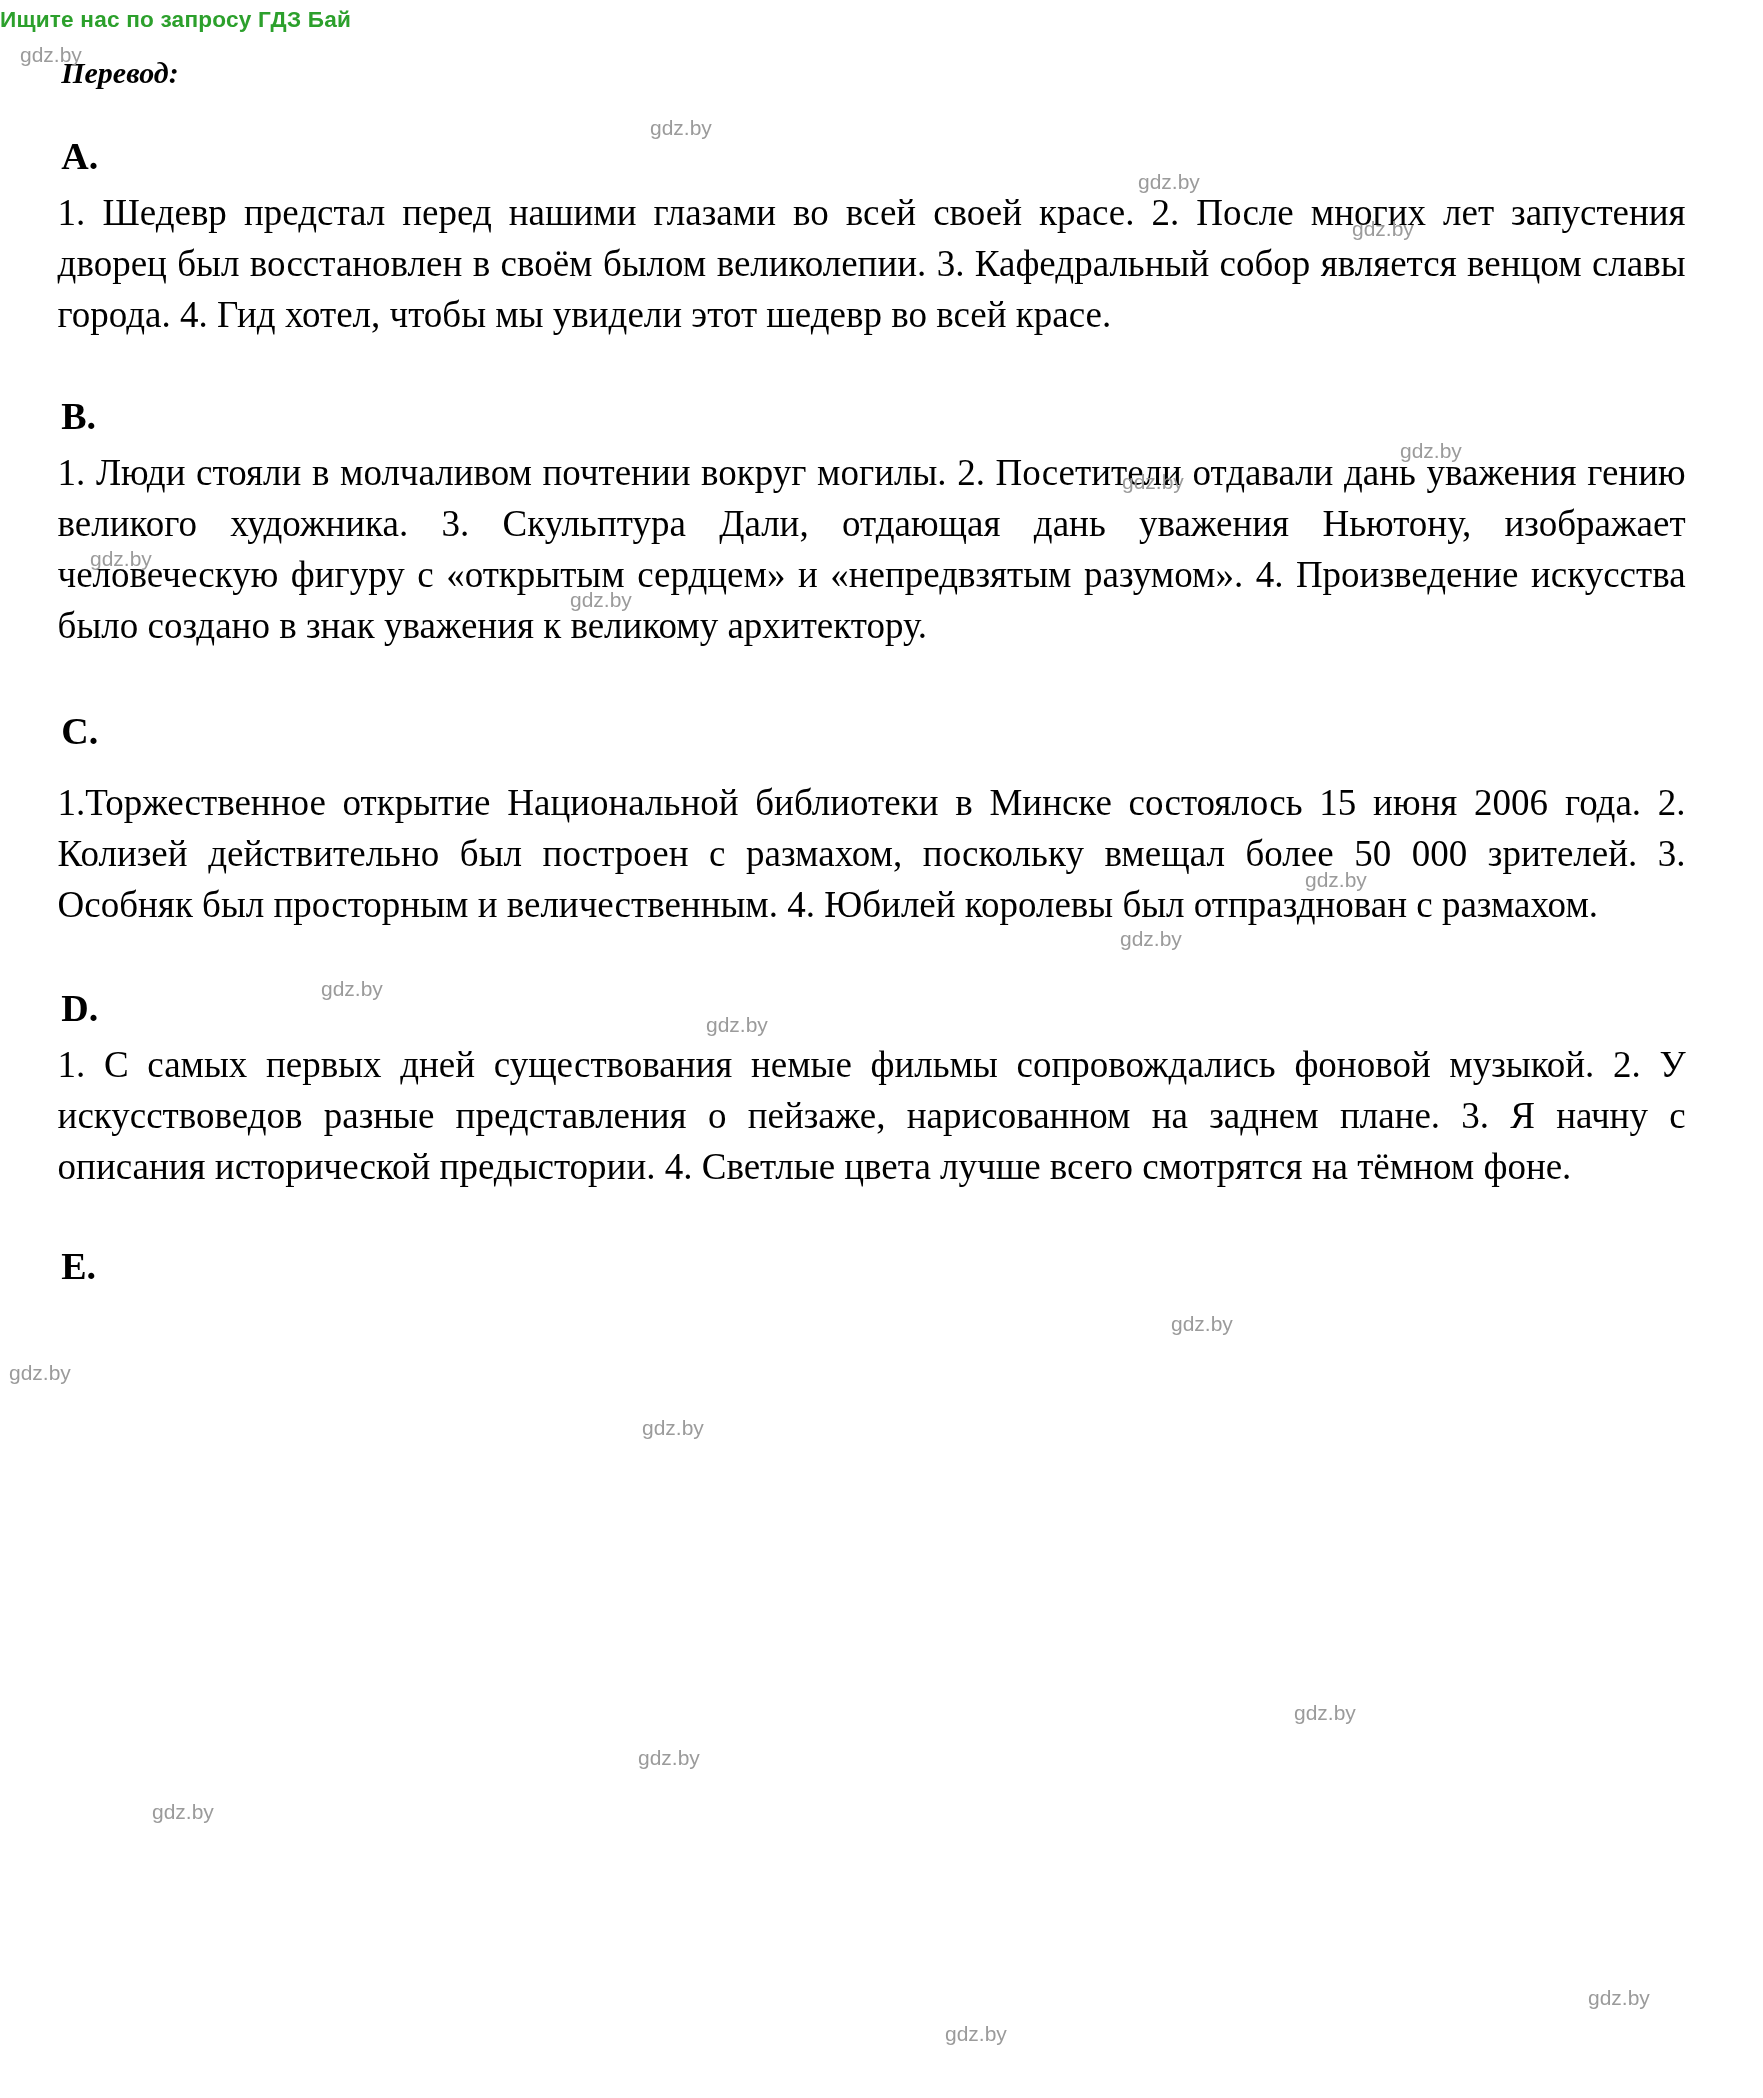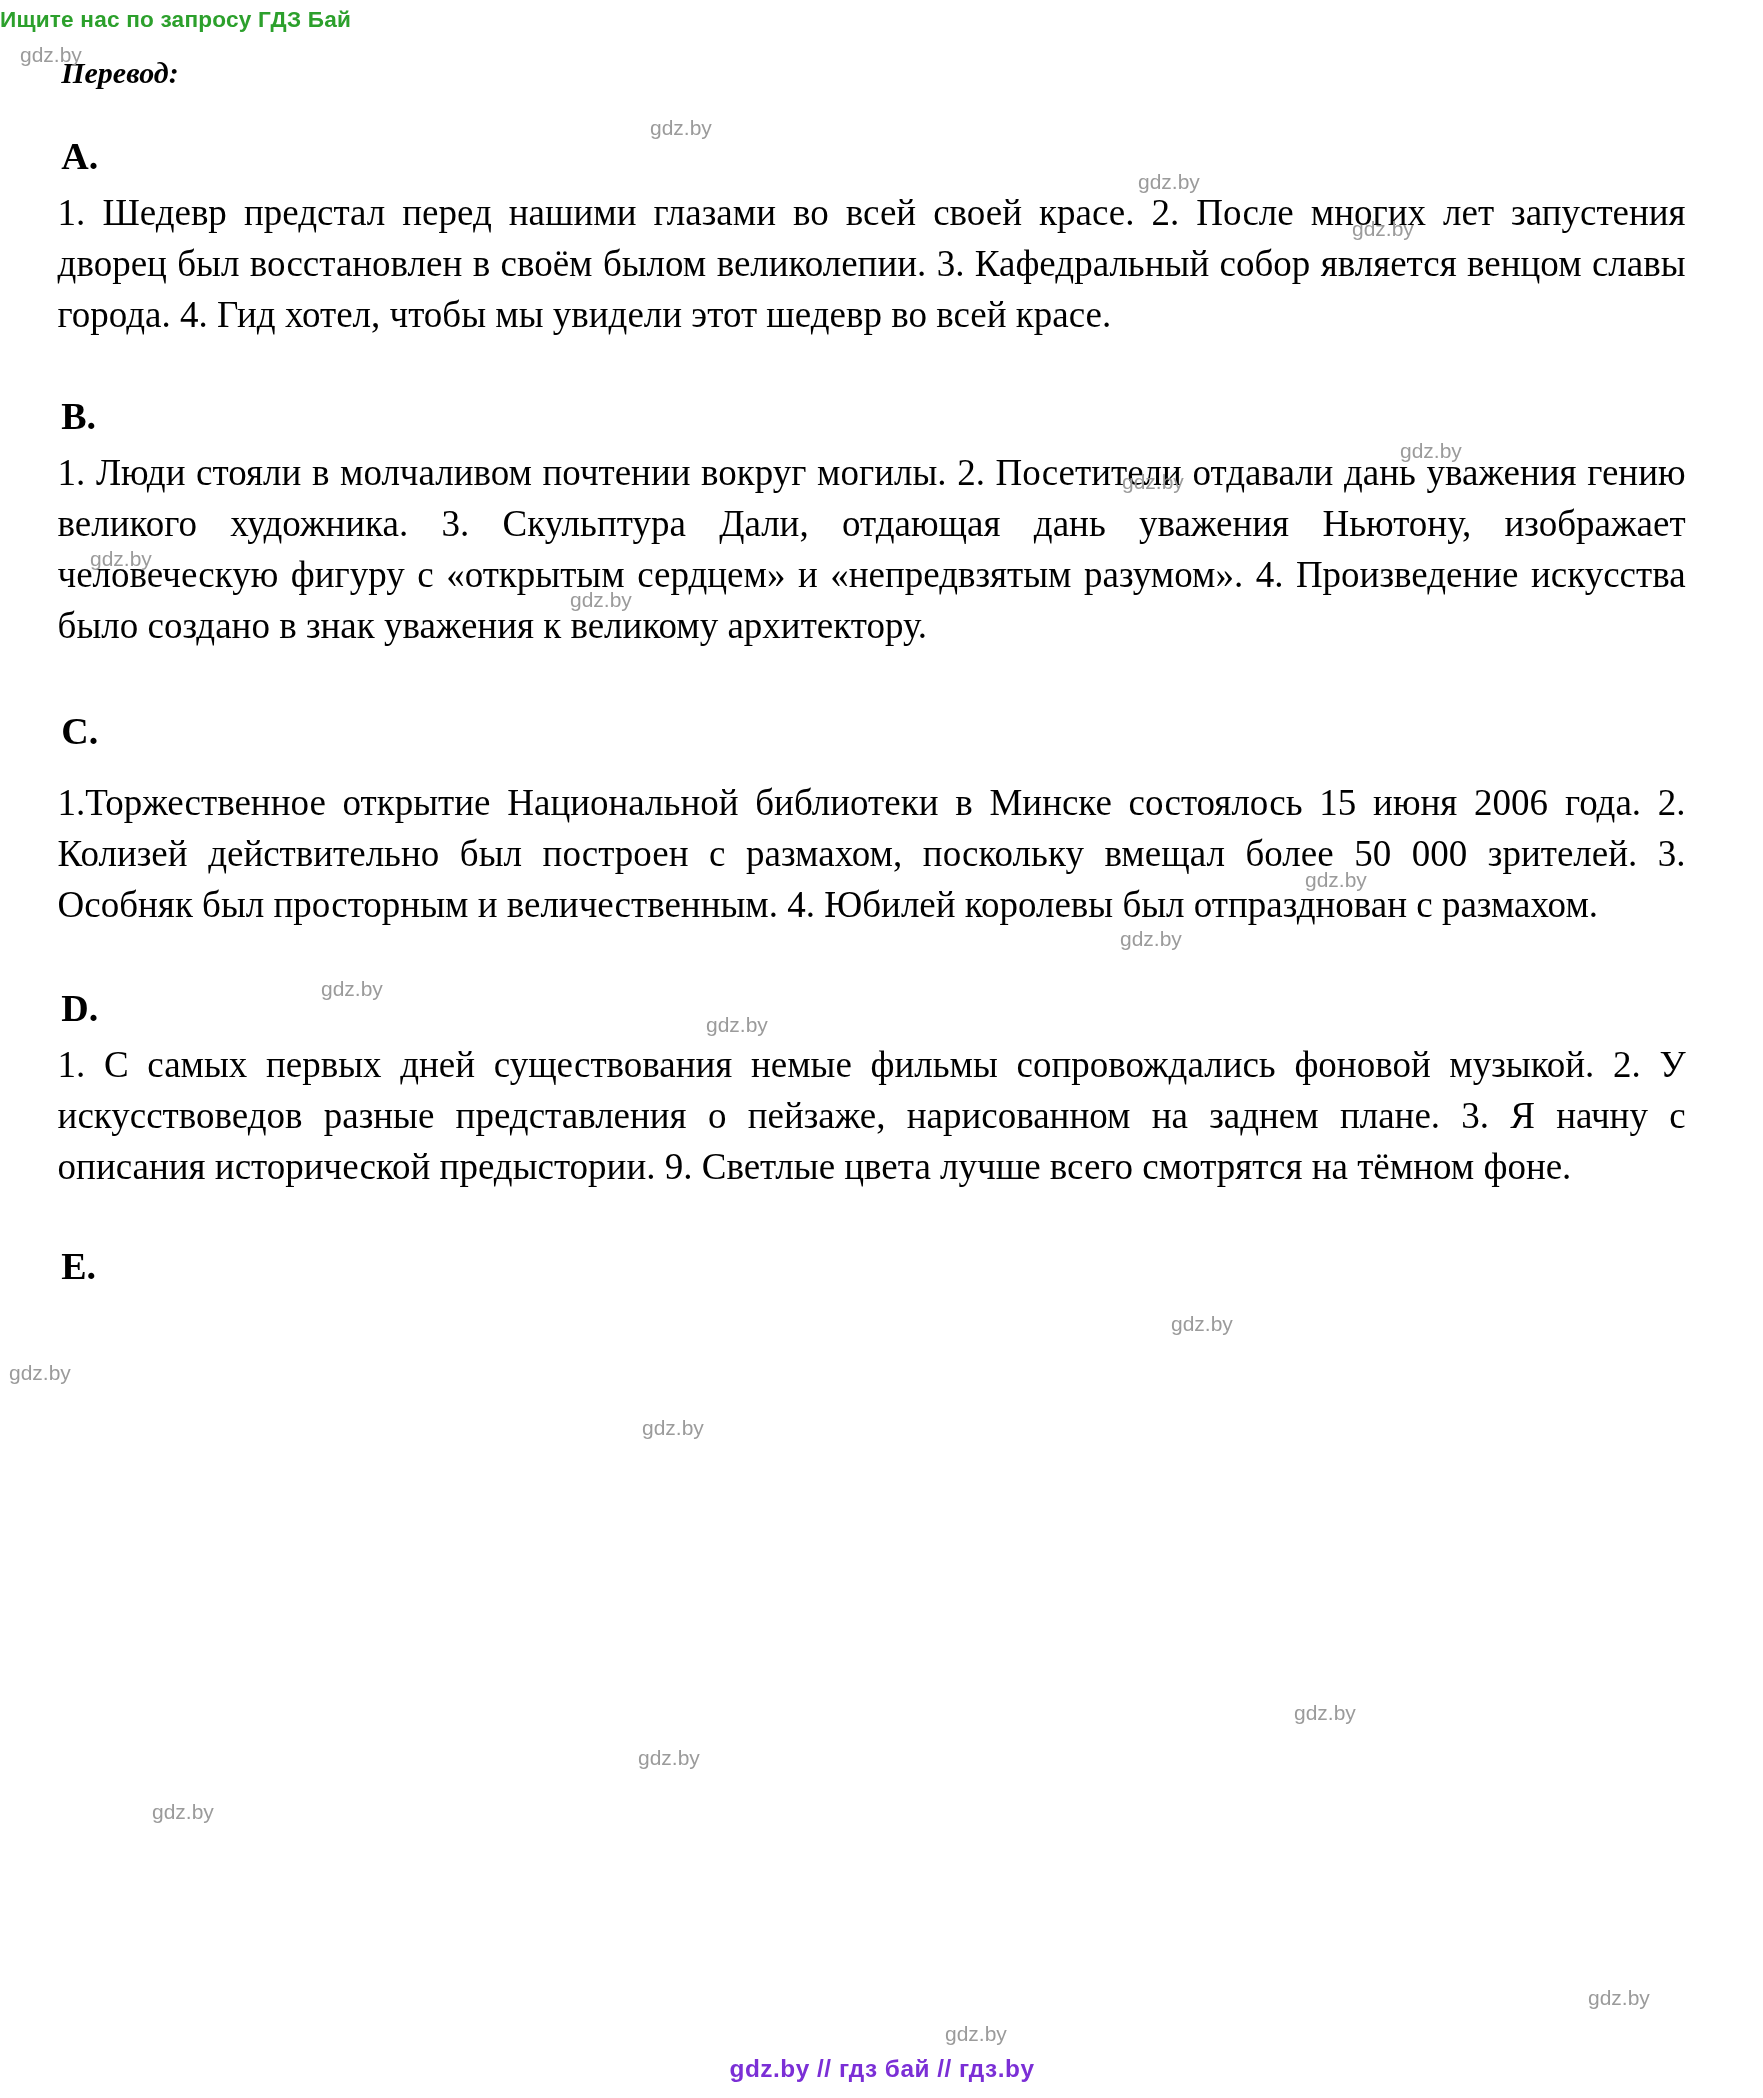--- a/index.html
+++ b/index.html
@@ -117,21 +117,21 @@
       <div class="section-body">1. Люди стояли в молчаливом почтении вокруг могилы. 2. Посетители отдавали дань уважения гению великого художника. 3. Скульптура Дали, отдающая дань уважения Ньютону, изображает человеческую фигуру с «открытым сердцем» и «непредвзятым разумом». 4. Произведение искусства было создано в знак уважения к великому архитектору.</div>
     </div>
 
     <div class="section c">
       <div class="section-letter">C.</div>
       <div class="section-body">1.Торжественное открытие Национальной библиотеки в Минске состоялось 15 июня 2006 года. 2. Колизей действительно был построен с размахом, поскольку вмещал более 50 000 зрителей. 3. Особняк был просторным и величественным. 4. Юбилей королевы был отпразднован с размахом.</div>
     </div>
 
     <div class="section d">
       <div class="section-letter">D.</div>
-      <div class="section-body">1. С самых первых дней существования немые фильмы сопровождались фоновой музыкой. 2. У искусствоведов разные представления о пейзаже, нарисованном на заднем плане. 3. Я начну с описания исторической предыстории. 9. Светлые цвета лучше всего смотрятся на тёмном фоне.</div>
+      <div class="section-body">1. С самых первых дней существования немые фильмы сопровождались фоновой музыкой. 2. У искусствоведов разные представления о пейзаже, нарисованном на заднем плане. 3. Я начну с описания исторической предыстории. 4. Светлые цвета лучше всего смотрятся на тёмном фоне.</div>
     </div>
 
     <div class="section e">
       <div class="section-letter">E.</div>
     </div>
 
   </div>
 
   <div id="watermark-layer">
       <span class="wm" style="left: 20px; top: 43px; color: rgb(155, 155, 155);">gdz.by</span>
@@ -149,22 +149,15 @@
       <span class="wm" style="left: 1171px; top: 1312px; color: rgb(155, 155, 155);">gdz.by</span>
       <span class="wm" style="left: 9px; top: 1361px; color: rgb(155, 155, 155);">gdz.by</span>
       <span class="wm" style="left: 642px; top: 1416px; color: rgb(155, 155, 155);">gdz.by</span>
       <span class="wm" style="left: 1294px; top: 1701px; color: rgb(155, 155, 155);">gdz.by</span>
       <span class="wm" style="left: 638px; top: 1746px; color: rgb(155, 155, 155);">gdz.by</span>
       <span class="wm" style="left: 152px; top: 1800px; color: rgb(155, 155, 155);">gdz.by</span>
       <span class="wm" style="left: 1588px; top: 1986px; color: rgb(155, 155, 155);">gdz.by</span>
       <span class="wm" style="left: 945px; top: 2022px; color: rgb(155, 155, 155);">gdz.by</span>
     </div>
 
-  <div class="footer">
-    <span>gdz.by</span>
-    <span class="sep">//</span>
-    <span>гдз бай</span>
-    <span class="sep">//</span>
-    <span>гдз.by</span>
-  </div>
 
 </div>
 
 
 </body></html>

